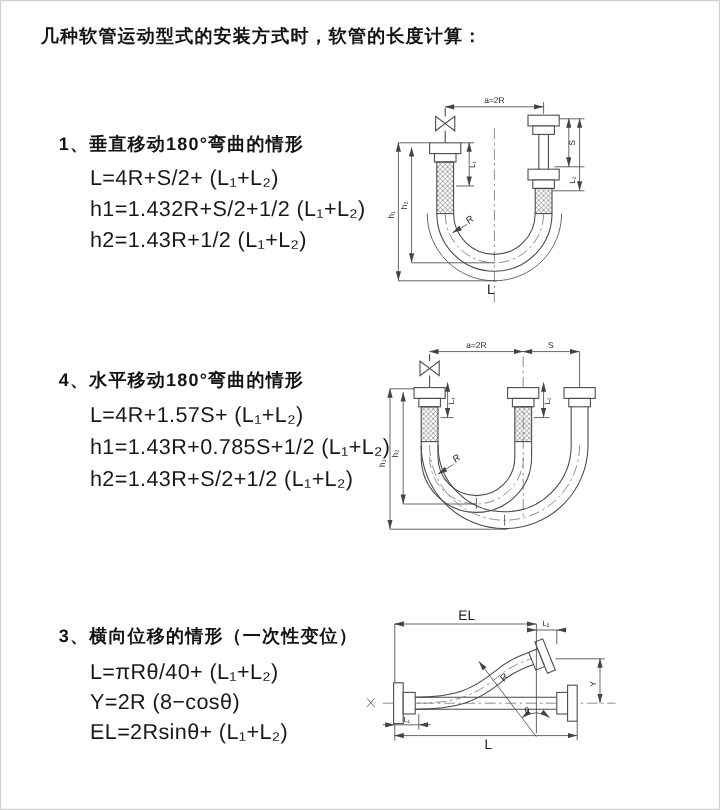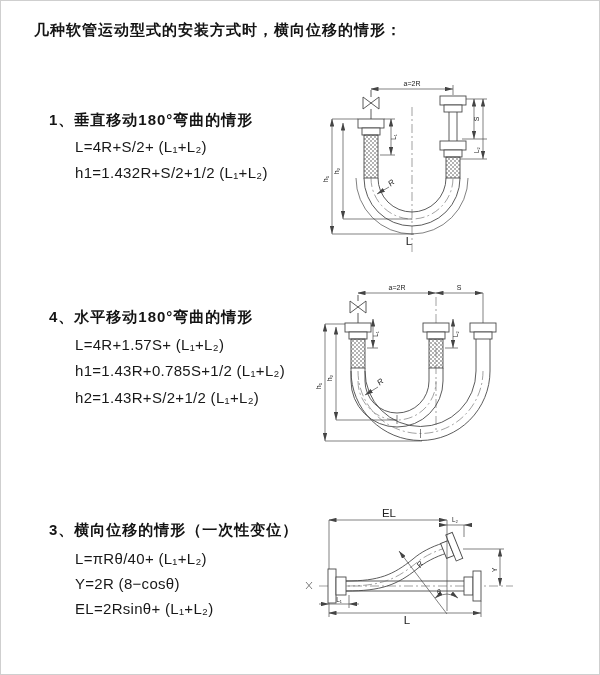--- a/index.html
+++ b/index.html
@@ -10,44 +10,45 @@
   }
   .title{
     position:absolute;left:33px;top:20px;font-size:15px;font-weight:bold;
     letter-spacing:1px;color:#141414;white-space:nowrap;
   }
   .sec-heading{
     position:absolute;font-size:15px;font-weight:bold;color:#141414;
     letter-spacing:1px;white-space:nowrap;
   }
   .formula{
-    position:absolute;font-size:15px;color:#181818;white-space:nowrap;
+    position:absolute;font-size:18px;color:#181818;white-space:nowrap;
     letter-spacing:0.3px;
   }
   svg{position:absolute;overflow:visible;}
   svg text{fill:#222;font-family:"Liberation Sans","DejaVu Sans",sans-serif;}
   .dimtxt{font-size:7px;}
   .dimtxt-sm{font-size:6.3px;}
   .dimtxt-lg{font-size:11.5px;}
   .rlab{font-size:8px;font-style:italic;}
   .ln{stroke:#4a4a4a;stroke-width:0.9;fill:none;}
   .thin{stroke:#4a4a4a;stroke-width:0.7;fill:none;}
   .cl{stroke:#7a7a7a;stroke-width:0.7;fill:none;stroke-dasharray:9 3 2 3;}
   .flange{stroke:#4a4a4a;stroke-width:0.9;fill:#ffffff;}
 </style>
 </head>
 <body>
 
 <div class="page">
 
-  <div class="title">几种软管运动型式的安装方式时，横向位移的情形：</div>
+  <div class="title">几种软管运动型式的安装方式时，软管的长度计算：</div>
 
   <div class="sec-heading" style="left:48px;top:110px;text-align:center;">1、垂直移动180°弯曲的情形</div>
   <div class="formula" style="left:74px;top:137px;">L=4R+S/2+ (L₁+L₂)</div>
   <div class="formula" style="left:74px;top:163px;">h1=1.432R+S/2+1/2 (L₁+L₂)</div>
+  <div class="formula" style="left:74px;top:189px;">h2=1.43R+1/2 (L₁+L₂)</div>
 
   <div class="sec-heading" style="left:48px;top:307px;">4、水平移动180°弯曲的情形</div>
   <div class="formula" style="left:74px;top:335px;">L=4R+1.57S+ (L₁+L₂)</div>
   <div class="formula" style="left:74px;top:361px;">h1=1.43R+0.785S+1/2 (L₁+L₂)</div>
   <div class="formula" style="left:74px;top:388px;">h2=1.43R+S/2+1/2 (L₁+L₂)</div>
 
   <div class="sec-heading" style="left:48px;top:520px;">3、横向位移的情形（一次性变位）</div>
   <div class="formula" style="left:74px;top:549px;">L=πRθ/40+ (L₁+L₂)</div>
   <div class="formula" style="left:74px;top:574px;">Y=2R (8−cosθ)</div>
   <div class="formula" style="left:74px;top:599px;">EL=2Rsinθ+ (L₁+L₂)</div>

